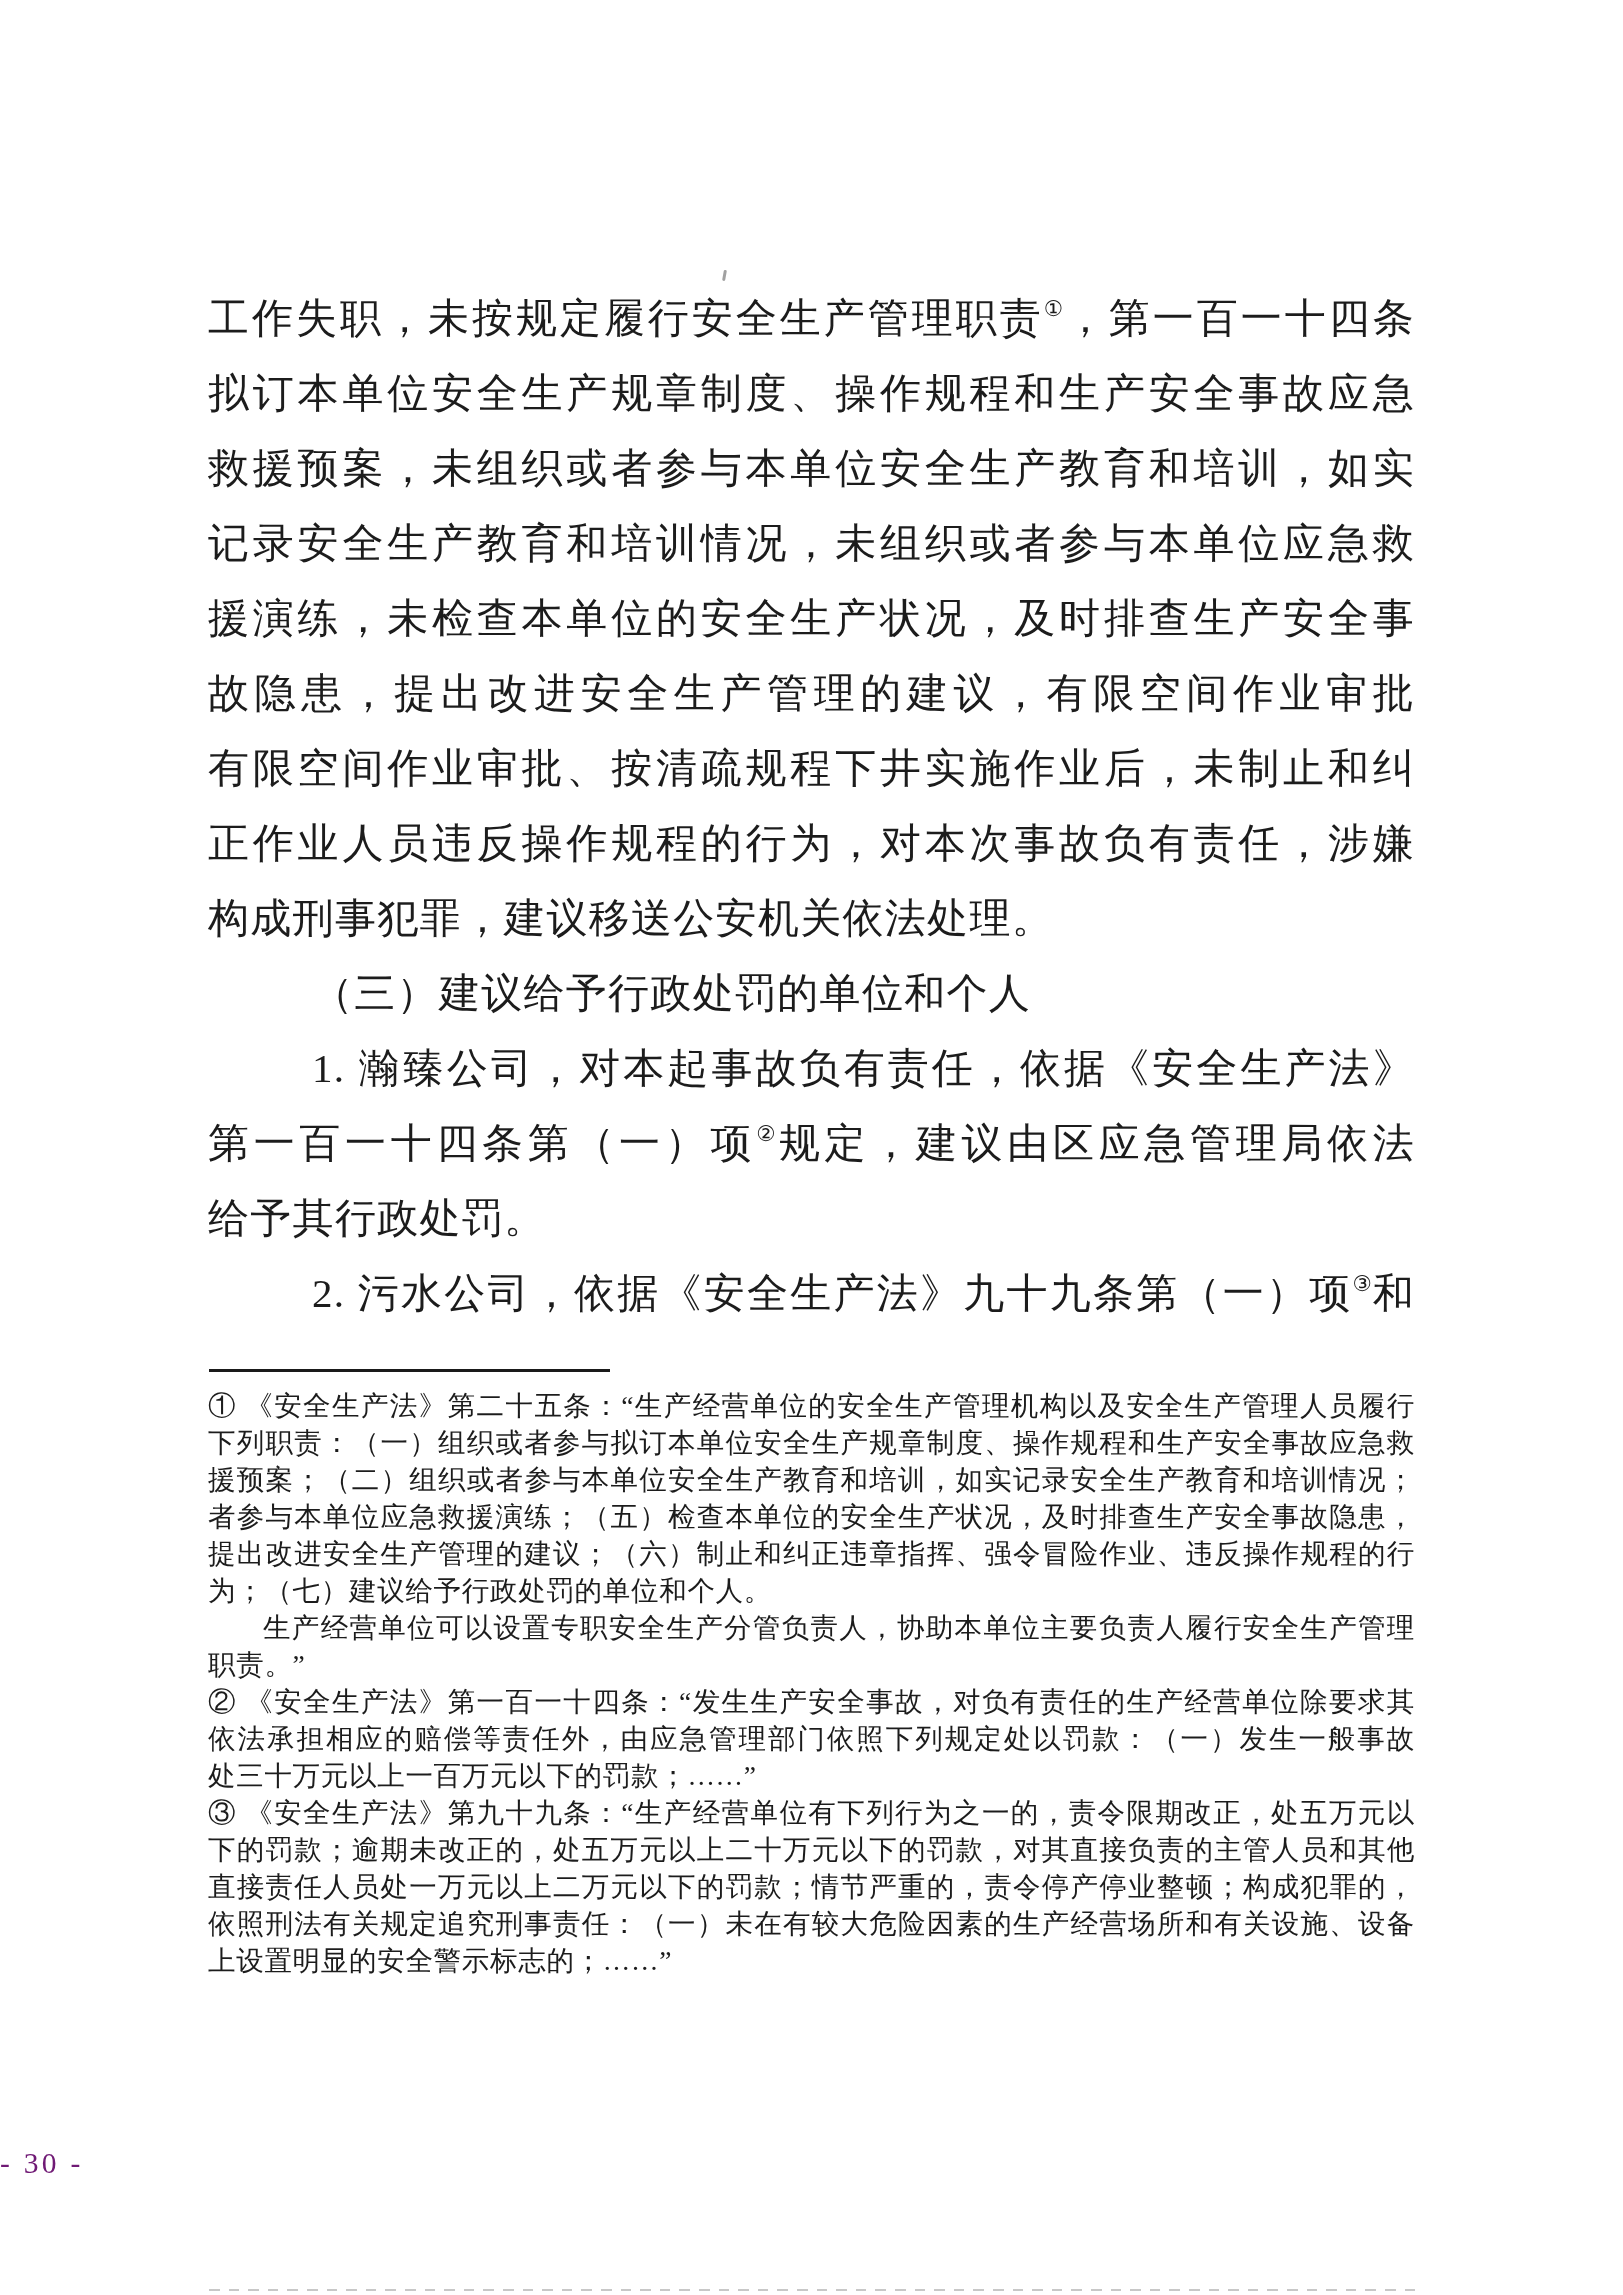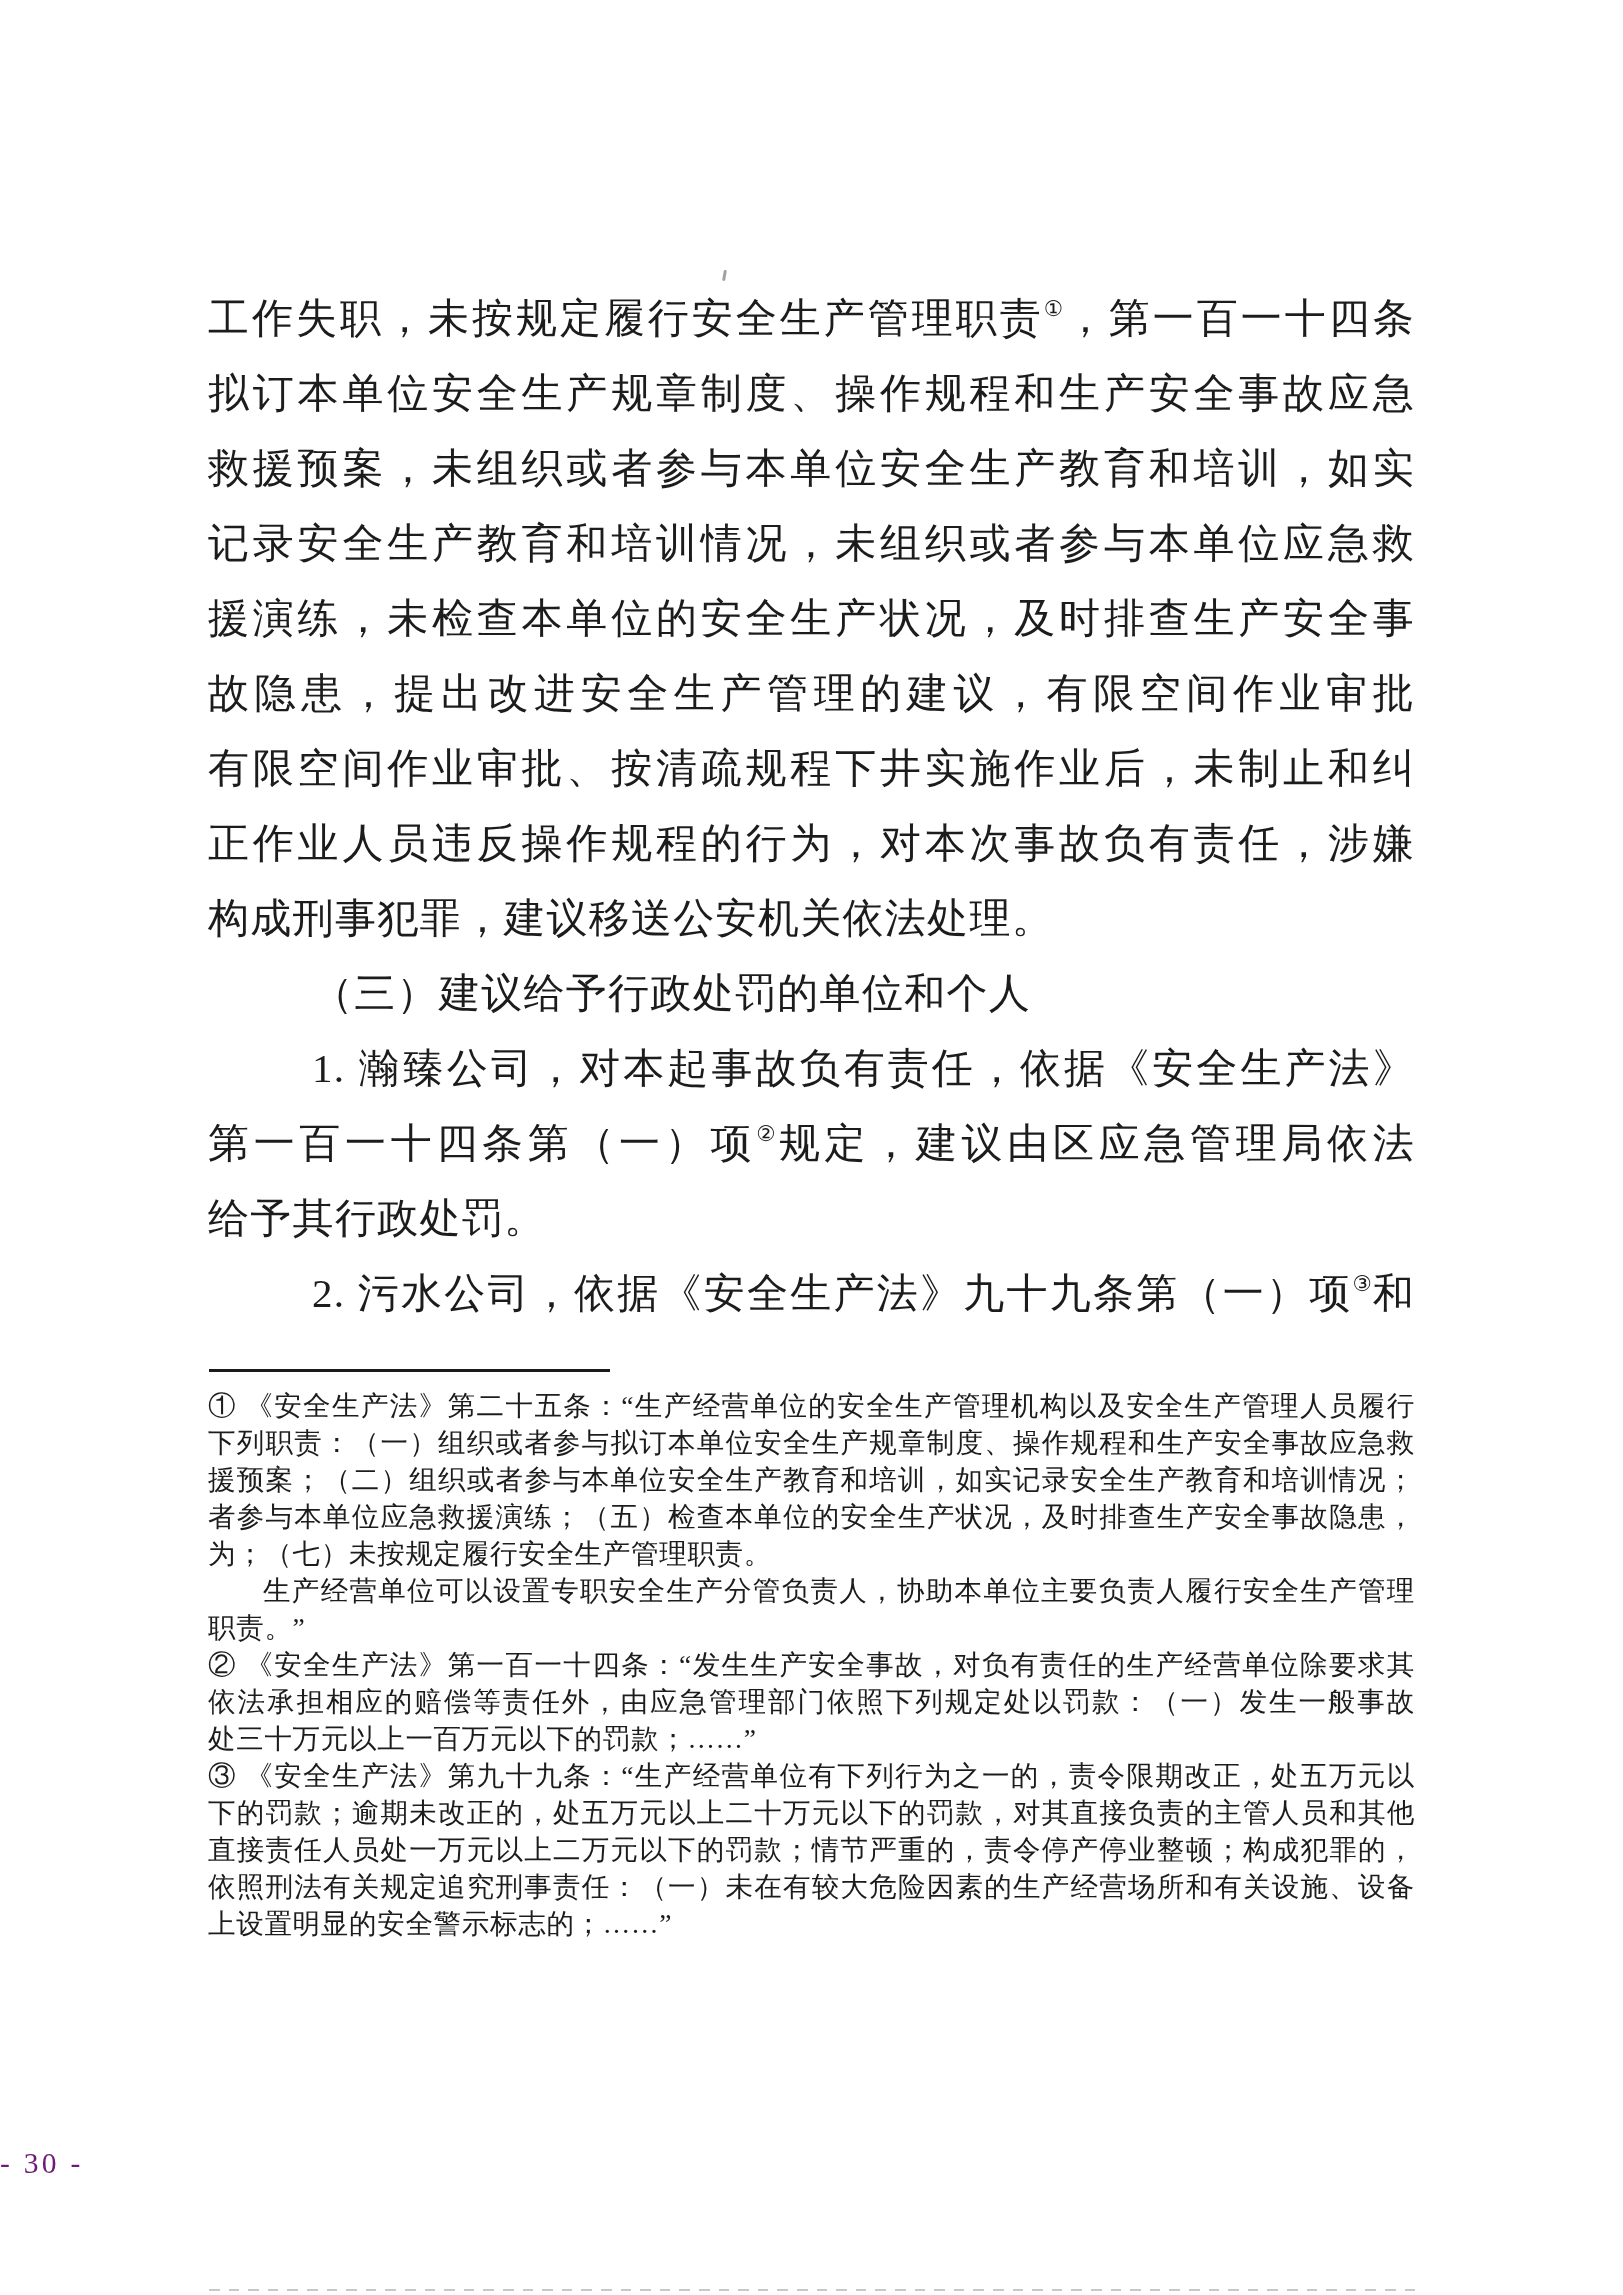--- a/index.html
+++ b/index.html
@@ -86,21 +86,22 @@
       <div class="tline indent"><span class="bold">2. 污水公司，</span><span>依据《安全生产法》九十九条第（一）项</span><span class="sup">③</span><span>和</span></div>
     </div>
 
   <div class="separator"></div>
 
   <div class="footnotes">
       <div class="tline"><span>① 《安全生产法》第二十五条：“生产经营单位的安全生产管理机构以及安全生产管理人员履行</span></div>
       <div class="tline"><span>下列职责：（一）组织或者参与拟订本单位安全生产规章制度、操作规程和生产安全事故应急救</span></div>
       <div class="tline"><span>援预案；（二）组织或者参与本单位安全生产教育和培训，如实记录安全生产教育和培训情况；</span></div>
       <div class="tline"><span>者参与本单位应急救援演练；（五）检查本单位的安全生产状况，及时排查生产安全事故隐患，</span></div>
-      <div class="tline last"><span>为；（七）未按规定履行安全生产管理职责。</span></div>
+      <div class="tline"><span>提出改进安全生产管理的建议；（六）制止和纠正违章指挥、强令冒险作业、违反操作规程的行</span></div>
+      <div class="tline last"><span>为；（七）建议给予行政处罚的单位和个人。</span></div>
       <div class="tline findent"><span>生产经营单位可以设置专职安全生产分管负责人，协助本单位主要负责人履行安全生产管理</span></div>
       <div class="tline last"><span>职责。”</span></div>
       <div class="tline"><span>② 《安全生产法》第一百一十四条：“发生生产安全事故，对负有责任的生产经营单位除要求其</span></div>
       <div class="tline"><span>依法承担相应的赔偿等责任外，由应急管理部门依照下列规定处以罚款：（一）发生一般事故的，</span></div>
       <div class="tline last"><span>处三十万元以上一百万元以下的罚款；……”</span></div>
       <div class="tline"><span>③ 《安全生产法》第九十九条：“生产经营单位有下列行为之一的，责令限期改正，处五万元以</span></div>
       <div class="tline"><span>下的罚款；逾期未改正的，处五万元以上二十万元以下的罚款，对其直接负责的主管人员和其他</span></div>
       <div class="tline"><span>直接责任人员处一万元以上二万元以下的罚款；情节严重的，责令停产停业整顿；构成犯罪的，</span></div>
       <div class="tline"><span>依照刑法有关规定追究刑事责任：（一）未在有较大危险因素的生产经营场所和有关设施、设备</span></div>
       <div class="tline last"><span>上设置明显的安全警示标志的；……”</span></div>

